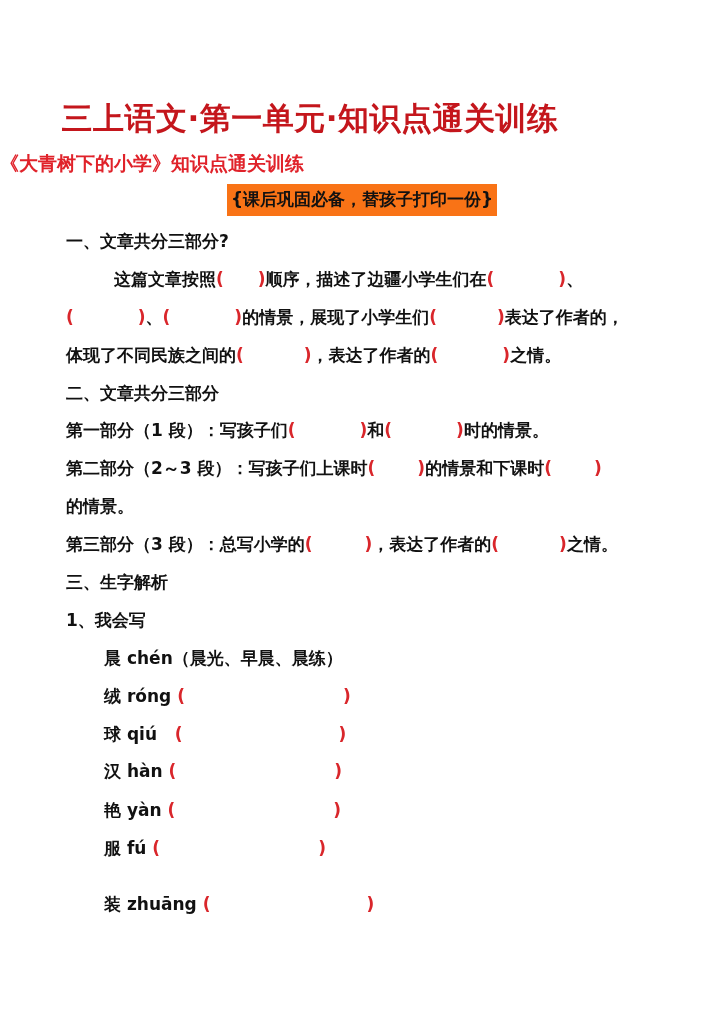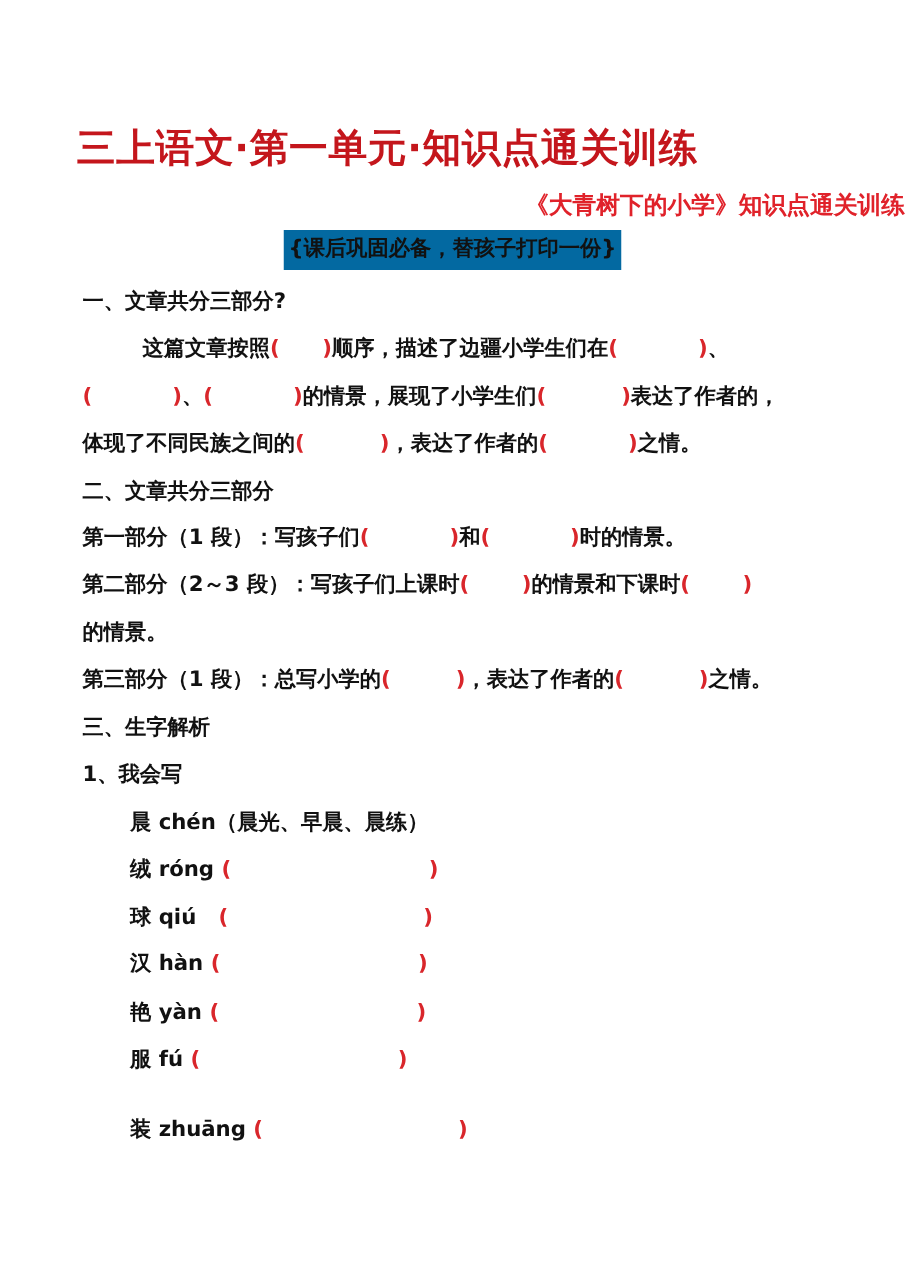--- a/index.html
+++ b/index.html
@@ -1,23 +1,23 @@
 <!DOCTYPE html>
 <html><head>
   <meta charset="utf-8">
   <style>
     html, body { margin:0; padding:0; background:#ffffff; }
     body { width:724px; height:1024px; position:relative; overflow:hidden;
       font-family:"DejaVu Sans", "Liberation Sans", sans-serif; color:#111; }
     .title { position:absolute; left:0; width:620px; top:98px; text-align:center;
       font-size:31px; font-weight:bold; color:#c4161c; letter-spacing:0.5px; }
-    .subtitle { position:absolute; left:0; width:724px; top:151px; text-align:right;
+    .subtitle { position:absolute; left:0; width:724px; top:151px; text-align:left;
       font-size:19px; font-weight:bold; color:#e0222a; }
     .note-wrap { position:absolute; left:0; width:724px; top:184px; text-align:center; }
-    .note { display:inline-block; background:#0369a1; padding:4px 4px 5px 4px;
+    .note { display:inline-block; background:#f97316; padding:4px 4px 5px 4px;
       font-size:17px; font-weight:bold; color:#111; line-height:23px; }
     .line { position:absolute; left:66px; font-size:17px; font-weight:bold;
       white-space:nowrap; line-height:24px; }
     .ind1 { left:114px; }
     .ind2 { left:104px; }
     .b { color:#d9262b; font-weight:bold; }
     .gap { display:inline-block; }
   </style>
 </head>
 <body>
@@ -48,21 +48,21 @@
   <span>第一部分（1 段）：写孩子们</span><span class="b">(</span><span class="gap" style="width:64px"></span><span class="b">)</span><span>和</span><span class="b">(</span><span class="gap" style="width:64px"></span><span class="b">)</span><span>时的情景。</span>
 </div>
 
 <div class="line" style="top:456px;">
   <span>第二部分（2～3 段）：写孩子们上课时</span><span class="b">(</span><span class="gap" style="width:42px"></span><span class="b">)</span><span>的情景和下课时</span><span class="b">(</span><span class="gap" style="width:42px"></span><span class="b">)</span>
 </div>
 
 <div class="line" style="top:494px;">的情景。</div>
 
 <div class="line" style="top:532px;">
-  <span>第三部分（1 段）：总写小学的</span><span class="b">(</span><span class="gap" style="width:52px"></span><span class="b">)</span><span>，表达了作者的</span><span class="b">(</span><span class="gap" style="width:60px"></span><span class="b">)</span><span>之情。</span>
+  <span>第三部分（3 段）：总写小学的</span><span class="b">(</span><span class="gap" style="width:52px"></span><span class="b">)</span><span>，表达了作者的</span><span class="b">(</span><span class="gap" style="width:60px"></span><span class="b">)</span><span>之情。</span>
 </div>
 
 <div class="line" style="top:570px;">三、生字解析</div>
 <div class="line" style="top:608px;">1、我会写</div>
 <div class="line ind2" style="top:646px;">晨 chén（晨光、早晨、晨练）</div>
 
 <div class="line ind2" style="top:684px;">
   <span>绒 róng</span>
   <span class="b">(</span><span class="gap" style="width:158px"></span><span class="b">)</span>
 </div>

